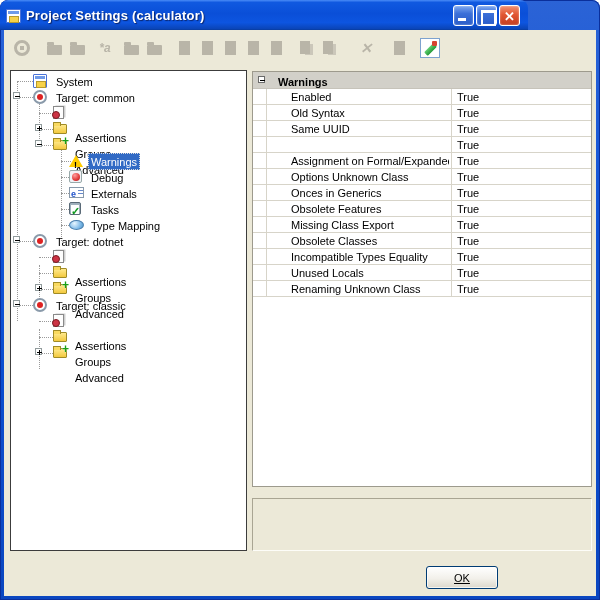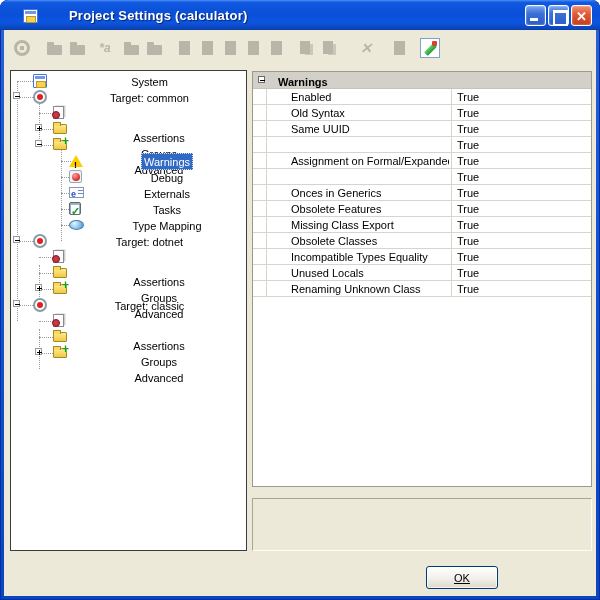--- a/index.html
+++ b/index.html
@@ -7,24 +7,24 @@
   body { background:#fff; }
 
   
   .window{
     position:relative; width:600px; height:600px;
     background:linear-gradient(180deg,#2b63d6 0%,#0f54d8 40%,#0a46c0 100%);
     border-radius:8px 8px 0 0; overflow:hidden;
     box-shadow: inset 0 0 0 1px #0a2f9c;
   }
   .titlebar{
-    position:absolute; left:0; top:0; width:600px; height:30px;
+    position:absolute; left:0; top:0; width:528px; height:30px;
     background:linear-gradient(180deg,#4a8cf7 0%,#1059e0 8%,#0a4fd8 45%,#0d55e0 75%,#0a45b8 96%,#083a9a 100%);
     border-radius:8px 8px 0 0;
-    display:flex; align-items:center; padding-left:23px;gap:26px;
+    display:flex; align-items:center; padding-left:6px;
   }
   .title-text{
     color:#fff; font-weight:bold; font-size:13px; margin-left:5px;
     text-shadow:1px 1px 1px #0a246a; letter-spacing:.2px;
   }
   .winbtns{ position:absolute; right:8px; top:5px; display:flex; gap:2px; }
   .wbtn{
     width:21px; height:21px; border-radius:3px; border:1px solid #fff;
     position:relative; display:inline-block;
     background:linear-gradient(180deg,#7da7ef 0%,#3b6fd8 40%,#2a5cc8 100%);
@@ -65,21 +65,21 @@
     background:#fff; border:1px solid #3c3c3c; overflow:hidden;
   }
   .tree-rows{ position:absolute; left:0; top:2px; right:0; }
   .guide{ position:absolute; width:0; border-left:1px dotted #9a9a9a; }
   .g-root{ left:6px; top:8px; height:240px; }
   .g-common{ left:28px; top:24px; height:48px; }
   .g-adv{ left:50px; top:76px; height:92px; }
   .g-dotnet{ left:28px; top:192px; height:40px; }
   .g-classic{ left:28px; top:256px; height:40px; }
 
-  .trow{ position:relative; height:16px; line-height:16px; white-space:nowrap;text-align:center; }
+  .trow{ position:relative; height:16px; line-height:16px; white-space:nowrap; }
   .trow::before{ content:""; position:absolute; top:8px; border-top:1px dotted #9a9a9a; }
   .trow.d0::before{ left:6px; width:16px; }
   .trow.d1::before{ left:28px; width:14px; }
   .trow.d2::before{ left:50px; width:10px; }
 
   .expander{
     position:absolute; top:3px; width:7px; height:7px; background:#fff;
     border:1px solid #919b9c; z-index:2;
   }
   .d0 .expander{ left:2px; } .d1 .expander{ left:24px; }
@@ -376,20 +376,21 @@
           <div class="grow">
             <span class="gval">True</span>
           </div>
 
           <div class="grow">
             <span class="gname">Assignment on Formal/Expanded</span>
             <span class="gval">True</span>
           </div>
 
           <div class="grow">
+            <span class="gname">Options Unknown Class</span>
             <span class="gval">True</span>
           </div>
 
           <div class="grow">
             <span class="gname">Onces in Generics</span>
             <span class="gval">True</span>
           </div>
 
           <div class="grow">
             <span class="gname">Obsolete Features</span>

